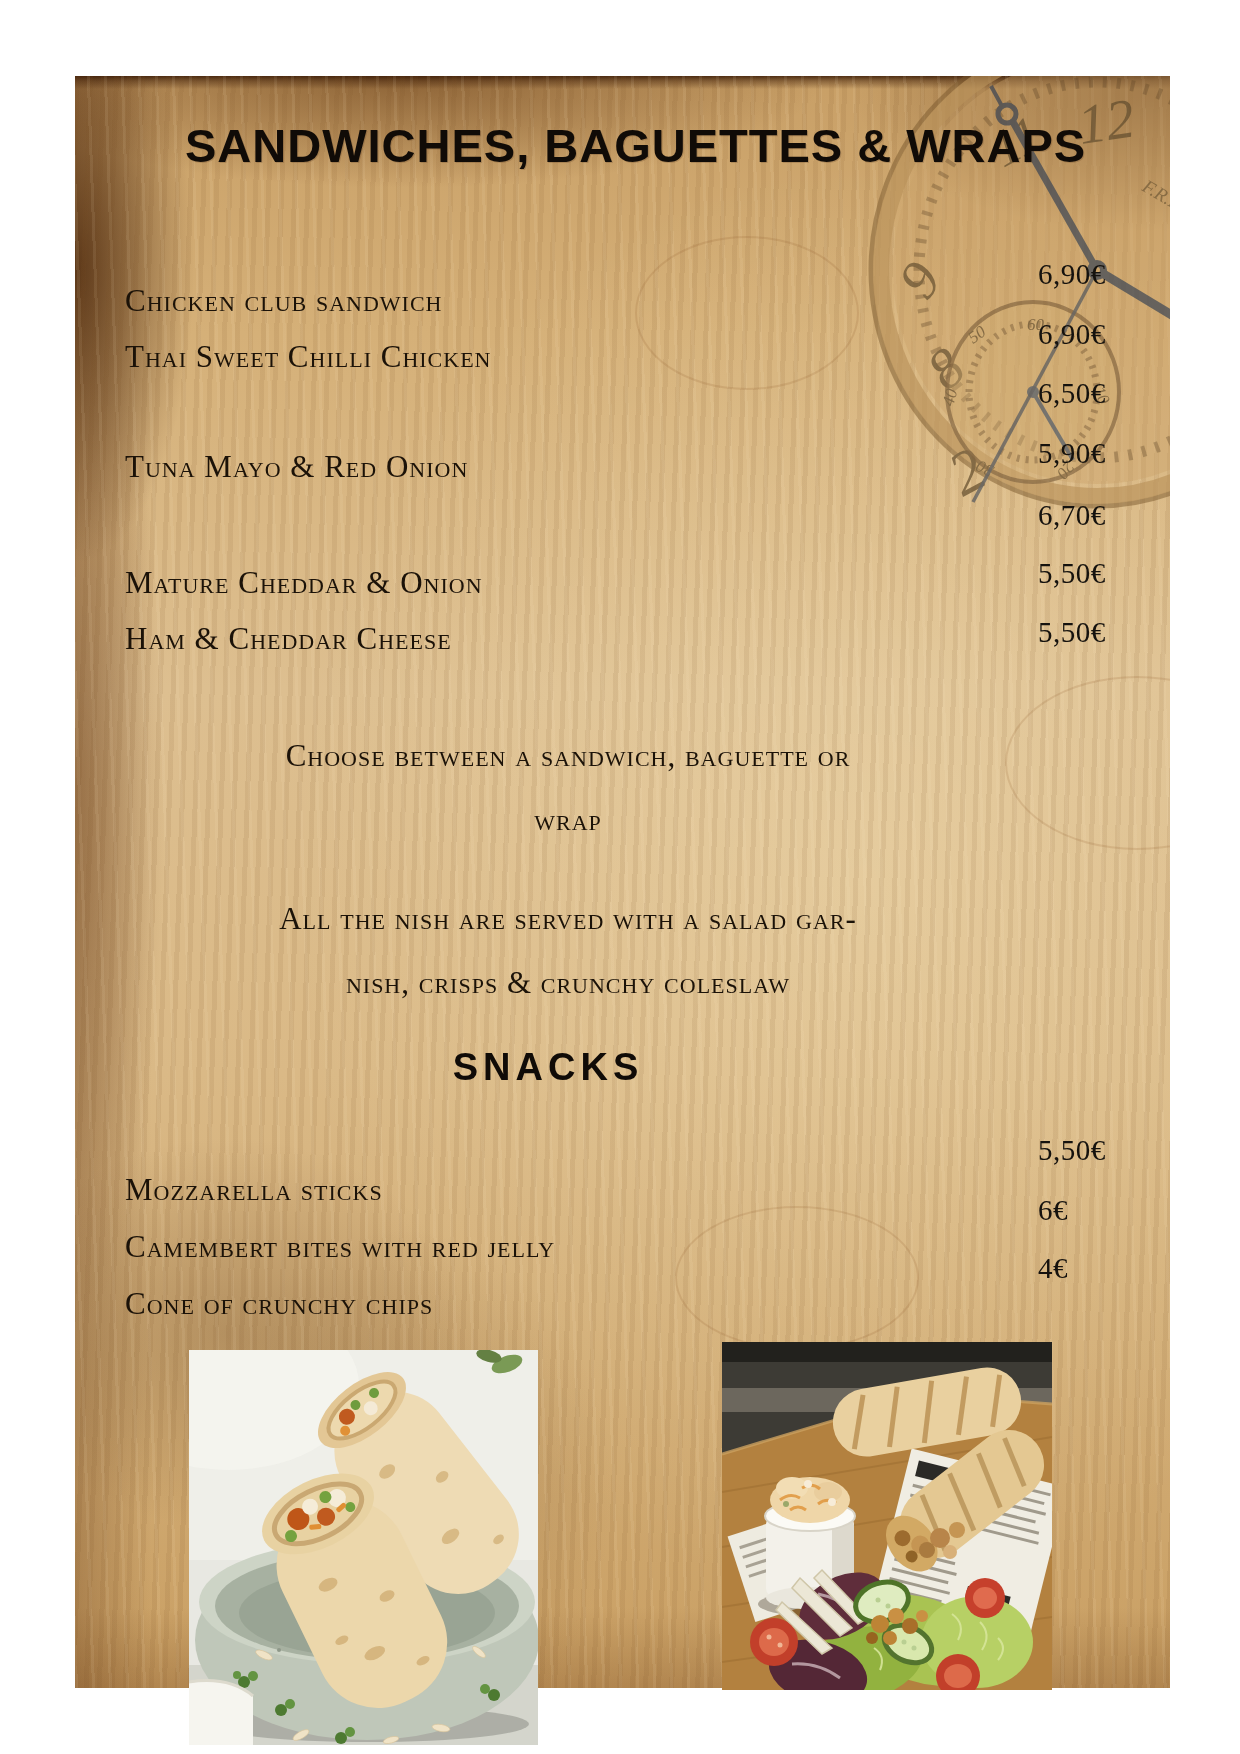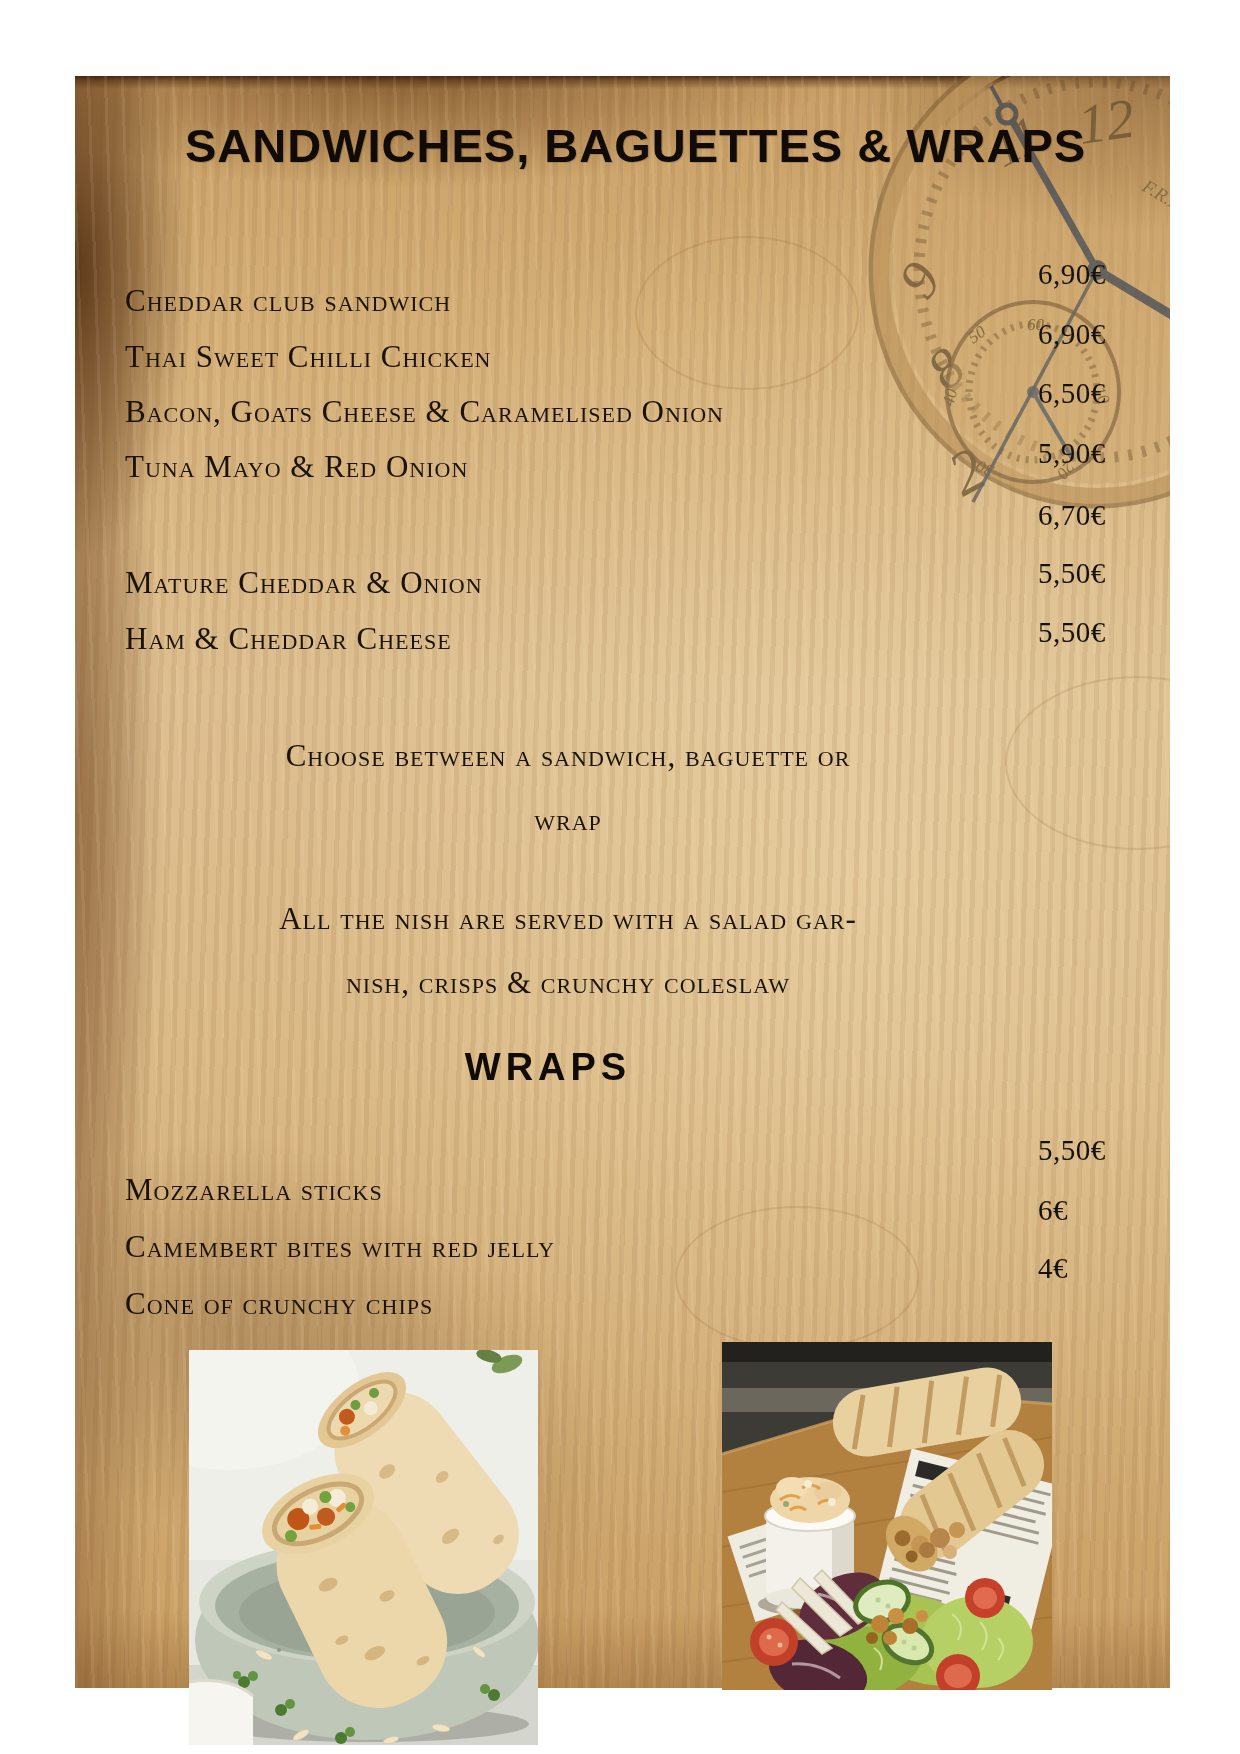--- a/index.html
+++ b/index.html
@@ -94,23 +94,22 @@
         <line x1="262" y1="208" x2="408" y2="296" stroke="#474d56" stroke-width="9"></line>
         <ellipse cx="398" cy="290" rx="13" ry="22" transform="rotate(58 398 290)" fill="#474d56"></ellipse>
         <line x1="262" y1="208" x2="138" y2="440" stroke="#4a505a" stroke-width="3.5" opacity=".85"></line>
         <circle cx="262" cy="208" r="10" fill="#474d56"></circle>
         <circle cx="262" cy="208" r="3" fill="#c9a268"></circle>
       </g>
     </svg>
 
     <h1 class="title">SANDWICHES, BAGUETTES &amp; WRAPS</h1>
 
-    <div class="item" style="top:208px">Cheddar club sandwich</div>
+    <div class="item" style="top:208px">Chicken club sandwich</div>
     <div class="item" style="top:264px">Thai Sweet Chilli Chicken</div>
-    <div class="item" style="top:319px">Bacon, Goats Cheese &amp; Caramelised Onion</div>
     <div class="item" style="top:374px">Tuna Mayo &amp; Red Onion</div>
     <div class="item" style="top:490px">Mature Cheddar &amp; Onion</div>
     <div class="item" style="top:546px">Ham &amp; Cheddar Cheese</div>
 
     <div class="price" style="top:183px">6,90€</div>
     <div class="price" style="top:243px">6,90€</div>
     <div class="price" style="top:302px">6,50€</div>
     <div class="price" style="top:362px">5,90€</div>
     <div class="price" style="top:424px">6,70€</div>
     <div class="price" style="top:482px">5,50€</div>
@@ -118,21 +117,21 @@
 
     <div class="note" style="top:648px">
       <div>Choose between a sandwich, baguette or</div>
       <div>wrap</div>
     </div>
     <div class="note" style="top:811px">
       <div>All the nish are served with a salad gar-</div>
       <div>nish, crisps &amp; crunchy coleslaw</div>
     </div>
 
-    <h2 class="snacks-title">WRAPS</h2>
+    <h2 class="snacks-title">SNACKS</h2>
     <div class="item" style="top:1097px">Mozzarella sticks</div>
     <div class="item" style="top:1154px">Camembert bites with red jelly</div>
     <div class="item" style="top:1211px">Cone of crunchy chips</div>
     <div class="price" style="top:1059px">5,50€</div>
     <div class="price" style="top:1119px">6€</div>
     <div class="price" style="top:1177px">4€</div>
   </div>
 
   <svg class="photo photo-left" viewBox="0 0 349 395">
     <rect x="0" y="0" width="349" height="395" fill="#e8e8e2"></rect>

